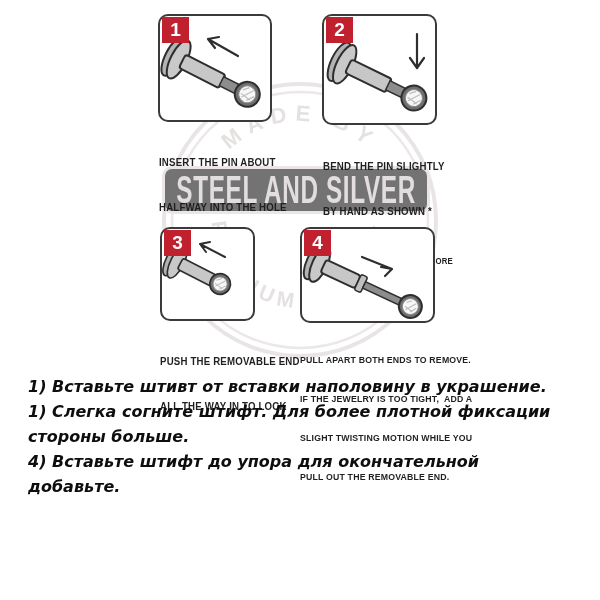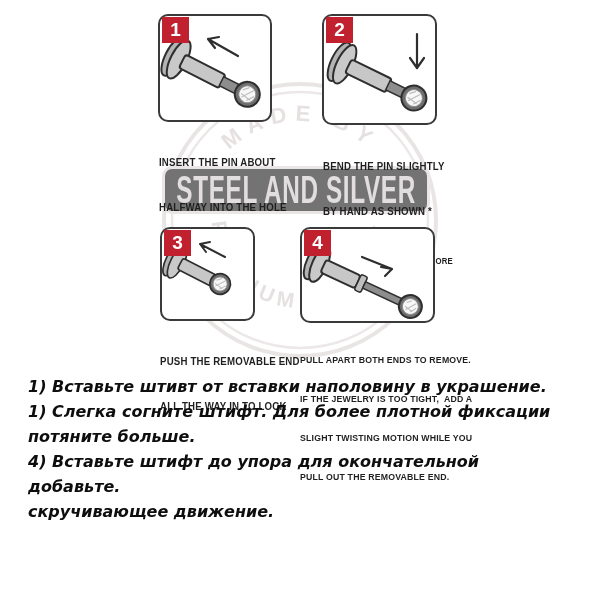--- a/index.html
+++ b/index.html
@@ -152,19 +152,18 @@
   <div class="caption" id="c4">
     <div>PULL APART BOTH ENDS TO REMOVE.</div>
     <div>IF THE JEWELRY IS TOO TIGHT,  ADD A</div>
     <div>SLIGHT TWISTING MOTION WHILE YOU</div>
     <div>PULL OUT THE REMOVABLE END.</div>
   </div>
 
   <div class="ru">
     <div class="line">1) Вставьте штивт от вставки наполовину в украшение.</div>
     <div class="line">1) Слегка согните штифт. Для более плотной фиксации</div>
-    <div class="line">потяните больше.</div>
+    <div class="line">стороны больше.</div>
     <div class="line">4) Вставьте штифт до упора для окончательной</div>
     <div class="line">добавьте.</div>
-    <div class="line">скручивающее движение.</div>
   </div>
 
 </div>
 
 </body></html>

